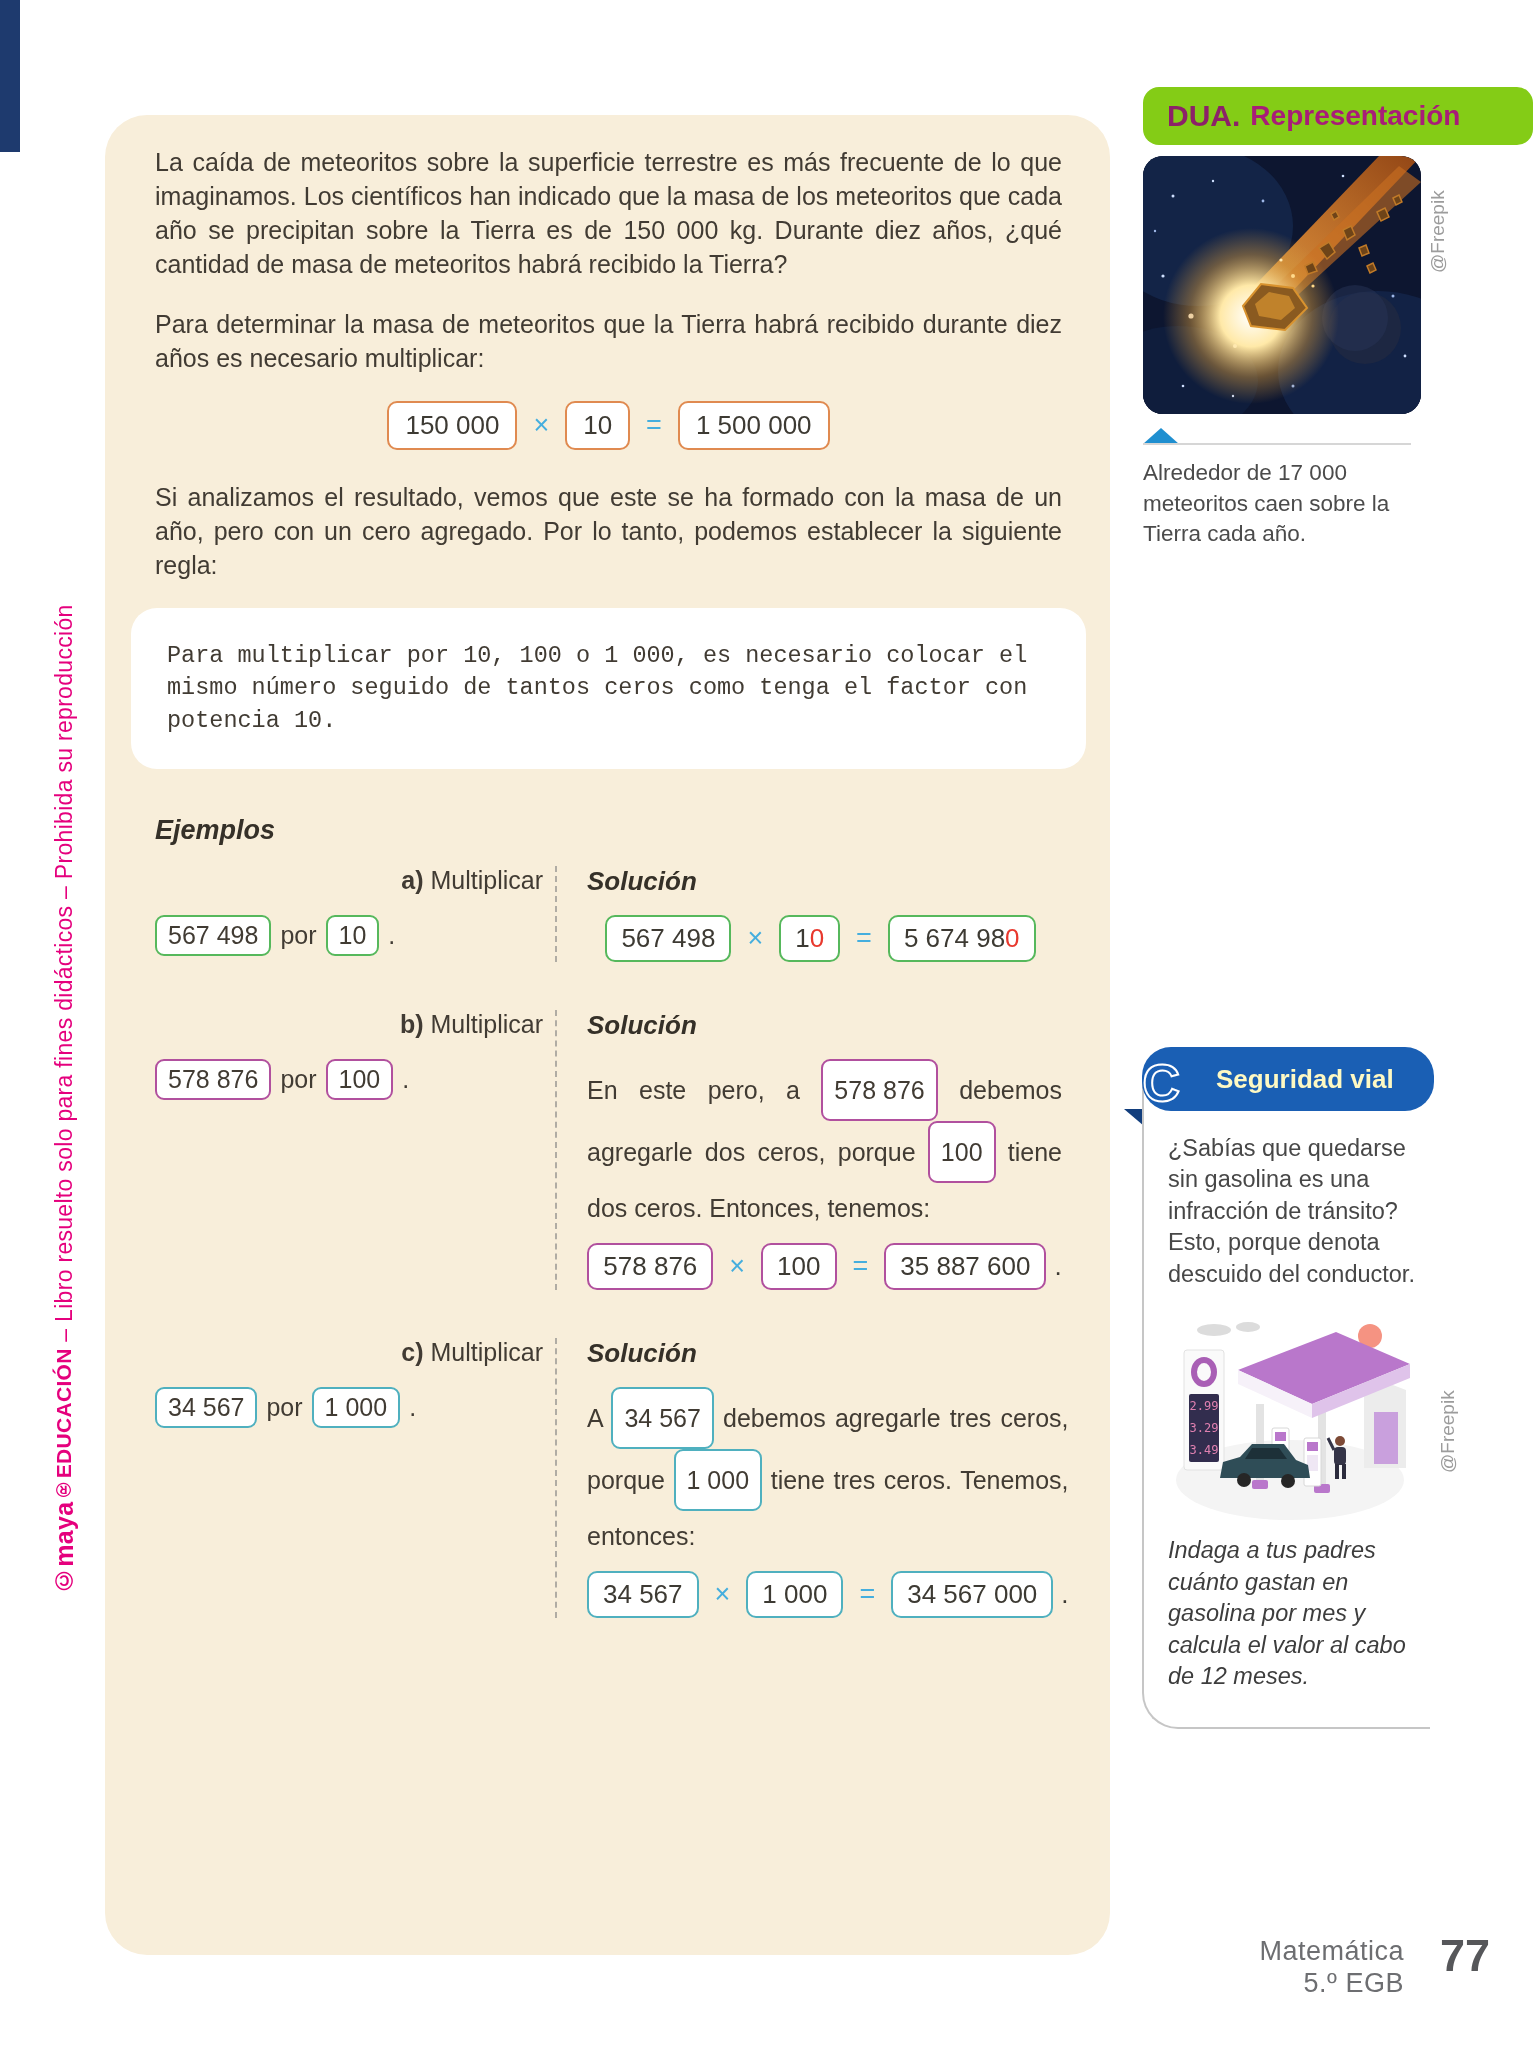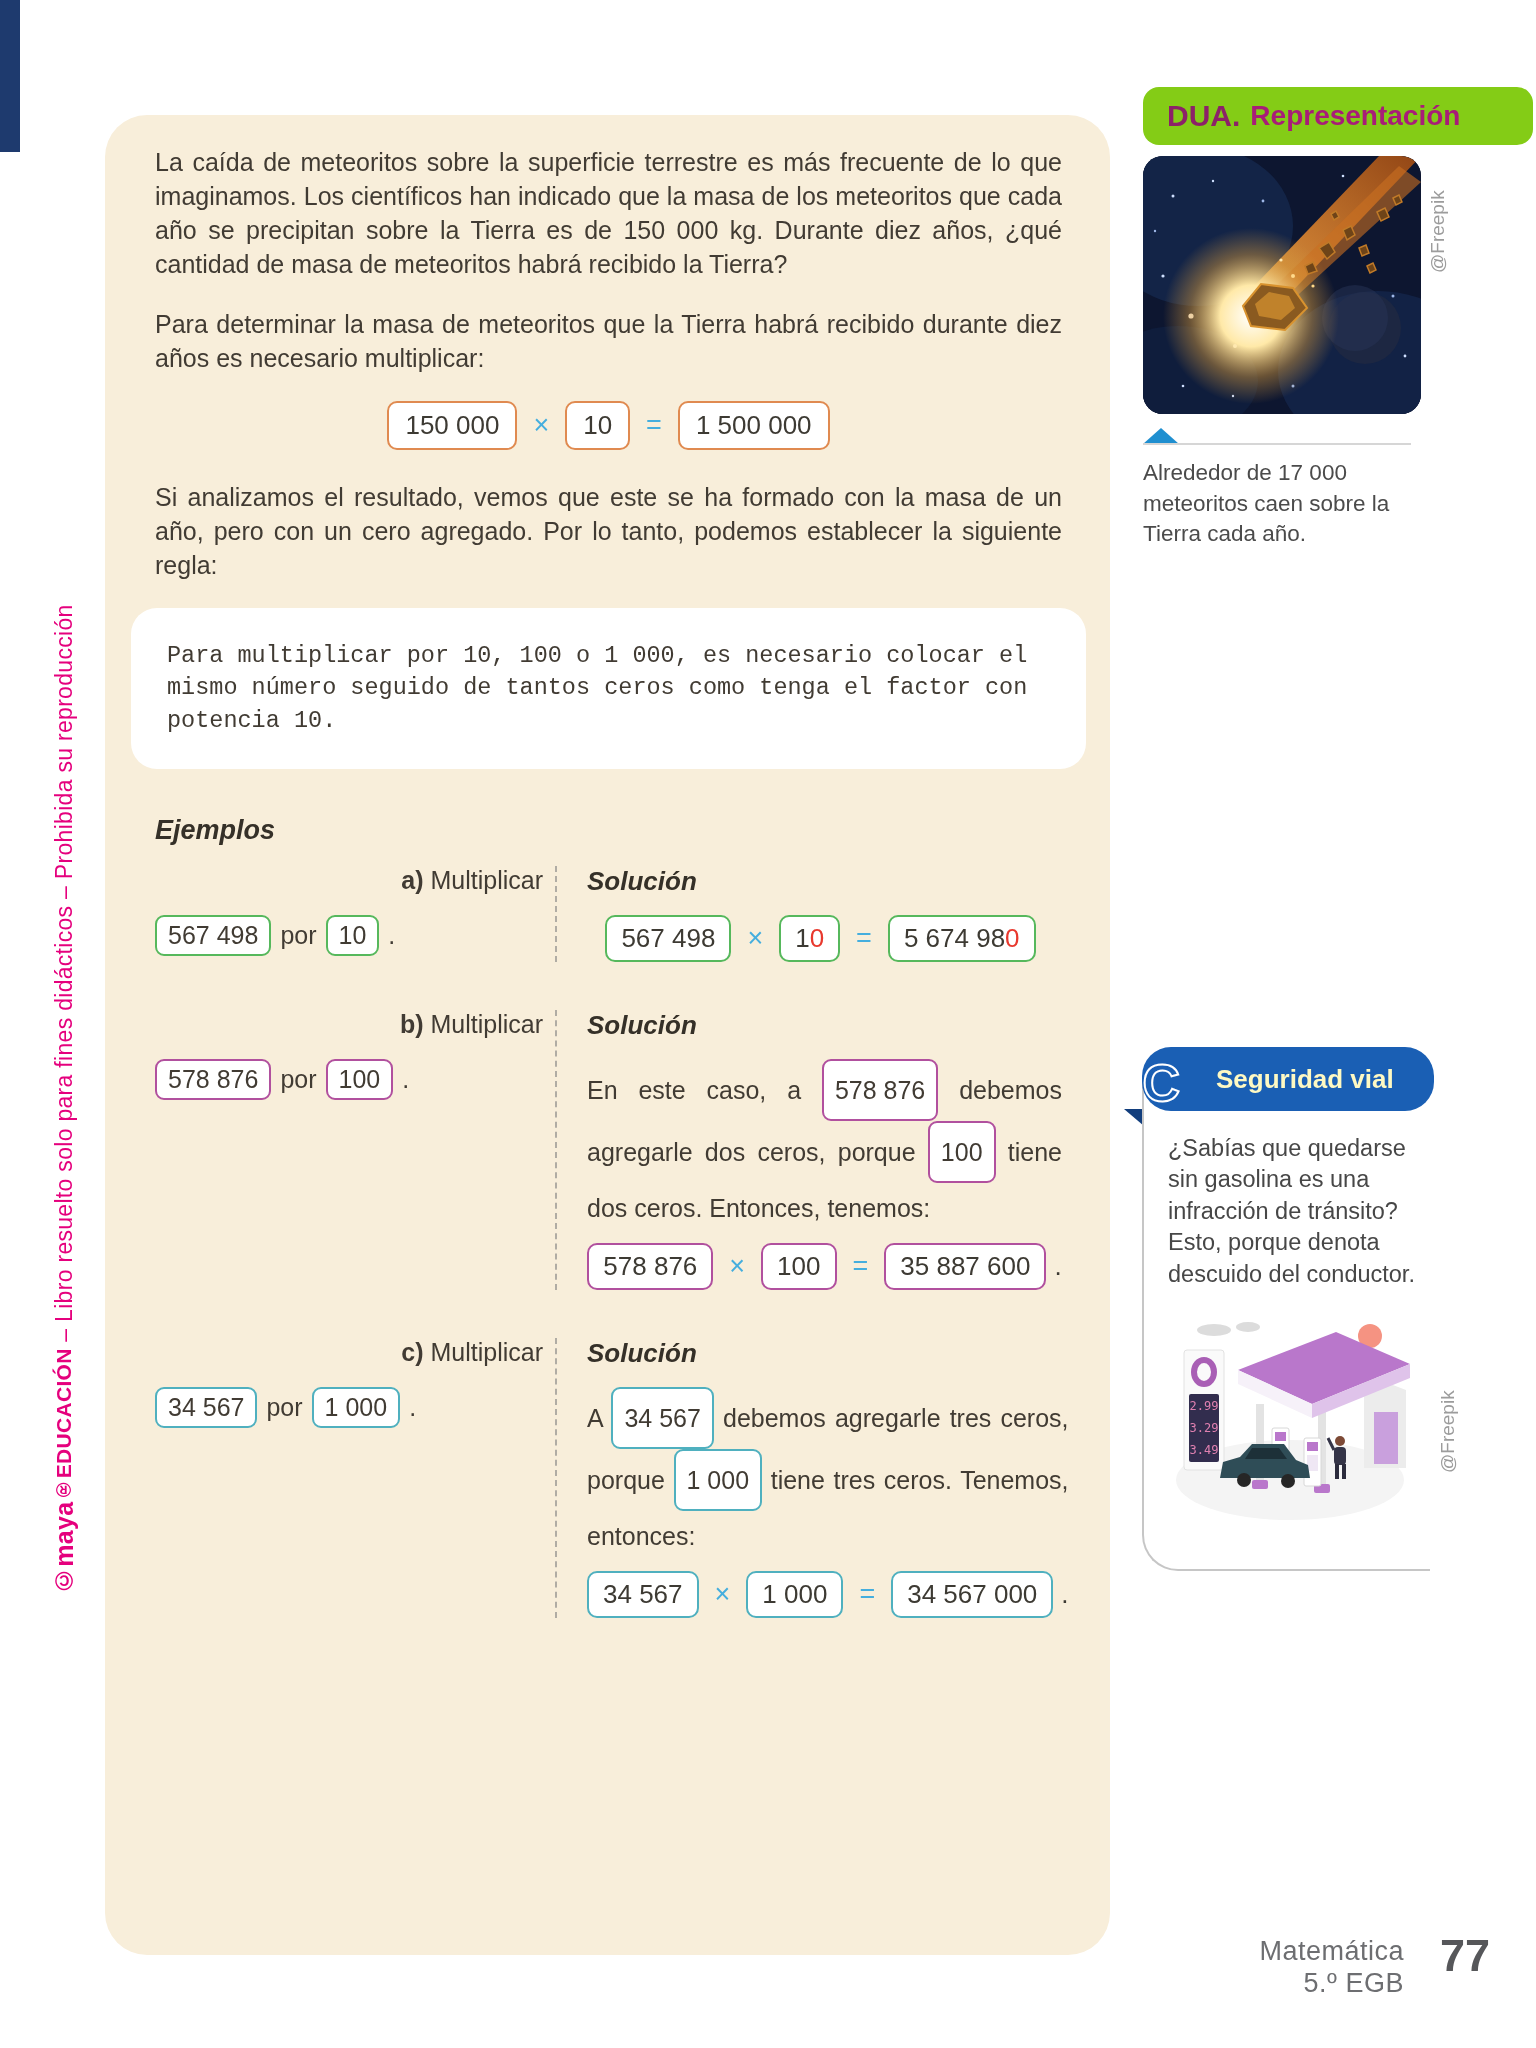--- a/index.html
+++ b/index.html
@@ -145,21 +145,21 @@
           <span class="ibox">578 876</span>
           <span>por</span>
           <span class="ibox">100</span>
             <span>.</span>
         </p>
       </div>
       <div class="ex-sep"></div>
       <div class="ex-right">
         <p class="sol-title">Solución</p>
         <p class="sol-text">
-          <span>En este caso, a</span>
+          <span>En este pero, a</span>
           <span class="ibox">578 876</span>
           <span>debemos agregarle dos ceros, porque</span>
           <span class="ibox">100</span>
           <span>tiene dos ceros. Entonces, tenemos:</span>
         </p>
         <div class="eq">
           <span class="nbox">578 876</span>
           <span class="op">×</span>
           <span class="nbox"><span>100</span><span class="red"></span></span>
           <span class="op">=</span>
@@ -312,20 +312,21 @@
           <polygon points="84,140 111,140 119,151 77,151" fill="#1d3038"></polygon>
           <circle cx="76" cy="172" r="7" fill="#262626"></circle>
           <circle cx="120" cy="173" r="7" fill="#262626"></circle>
           <circle cx="172" cy="133" r="5" fill="#7d4a36"></circle>
           <rect x="166" y="139" width="12" height="18" rx="4" fill="#343447"></rect>
           <rect x="167" y="156" width="4" height="15" fill="#2b2b3c"></rect>
           <rect x="174" y="156" width="4" height="15" fill="#2b2b3c"></rect>
           <line x1="166" y1="142" x2="160" y2="130" stroke="#343447" stroke-width="3"></line>
         </svg>
       </div>
+      <p class="sv-task">Indaga a tus padres cuánto gastan en gasolina por mes y calcula el valor al cabo de 12 meses.</p>
     </div>
   </div>
   <div class="credit credit-station">@Freepik</div>
 
   <div class="footer-label">
     <div>Matemática</div>
     <div>5.º EGB</div>
   </div>
   <div class="page-num">77</div>
 

